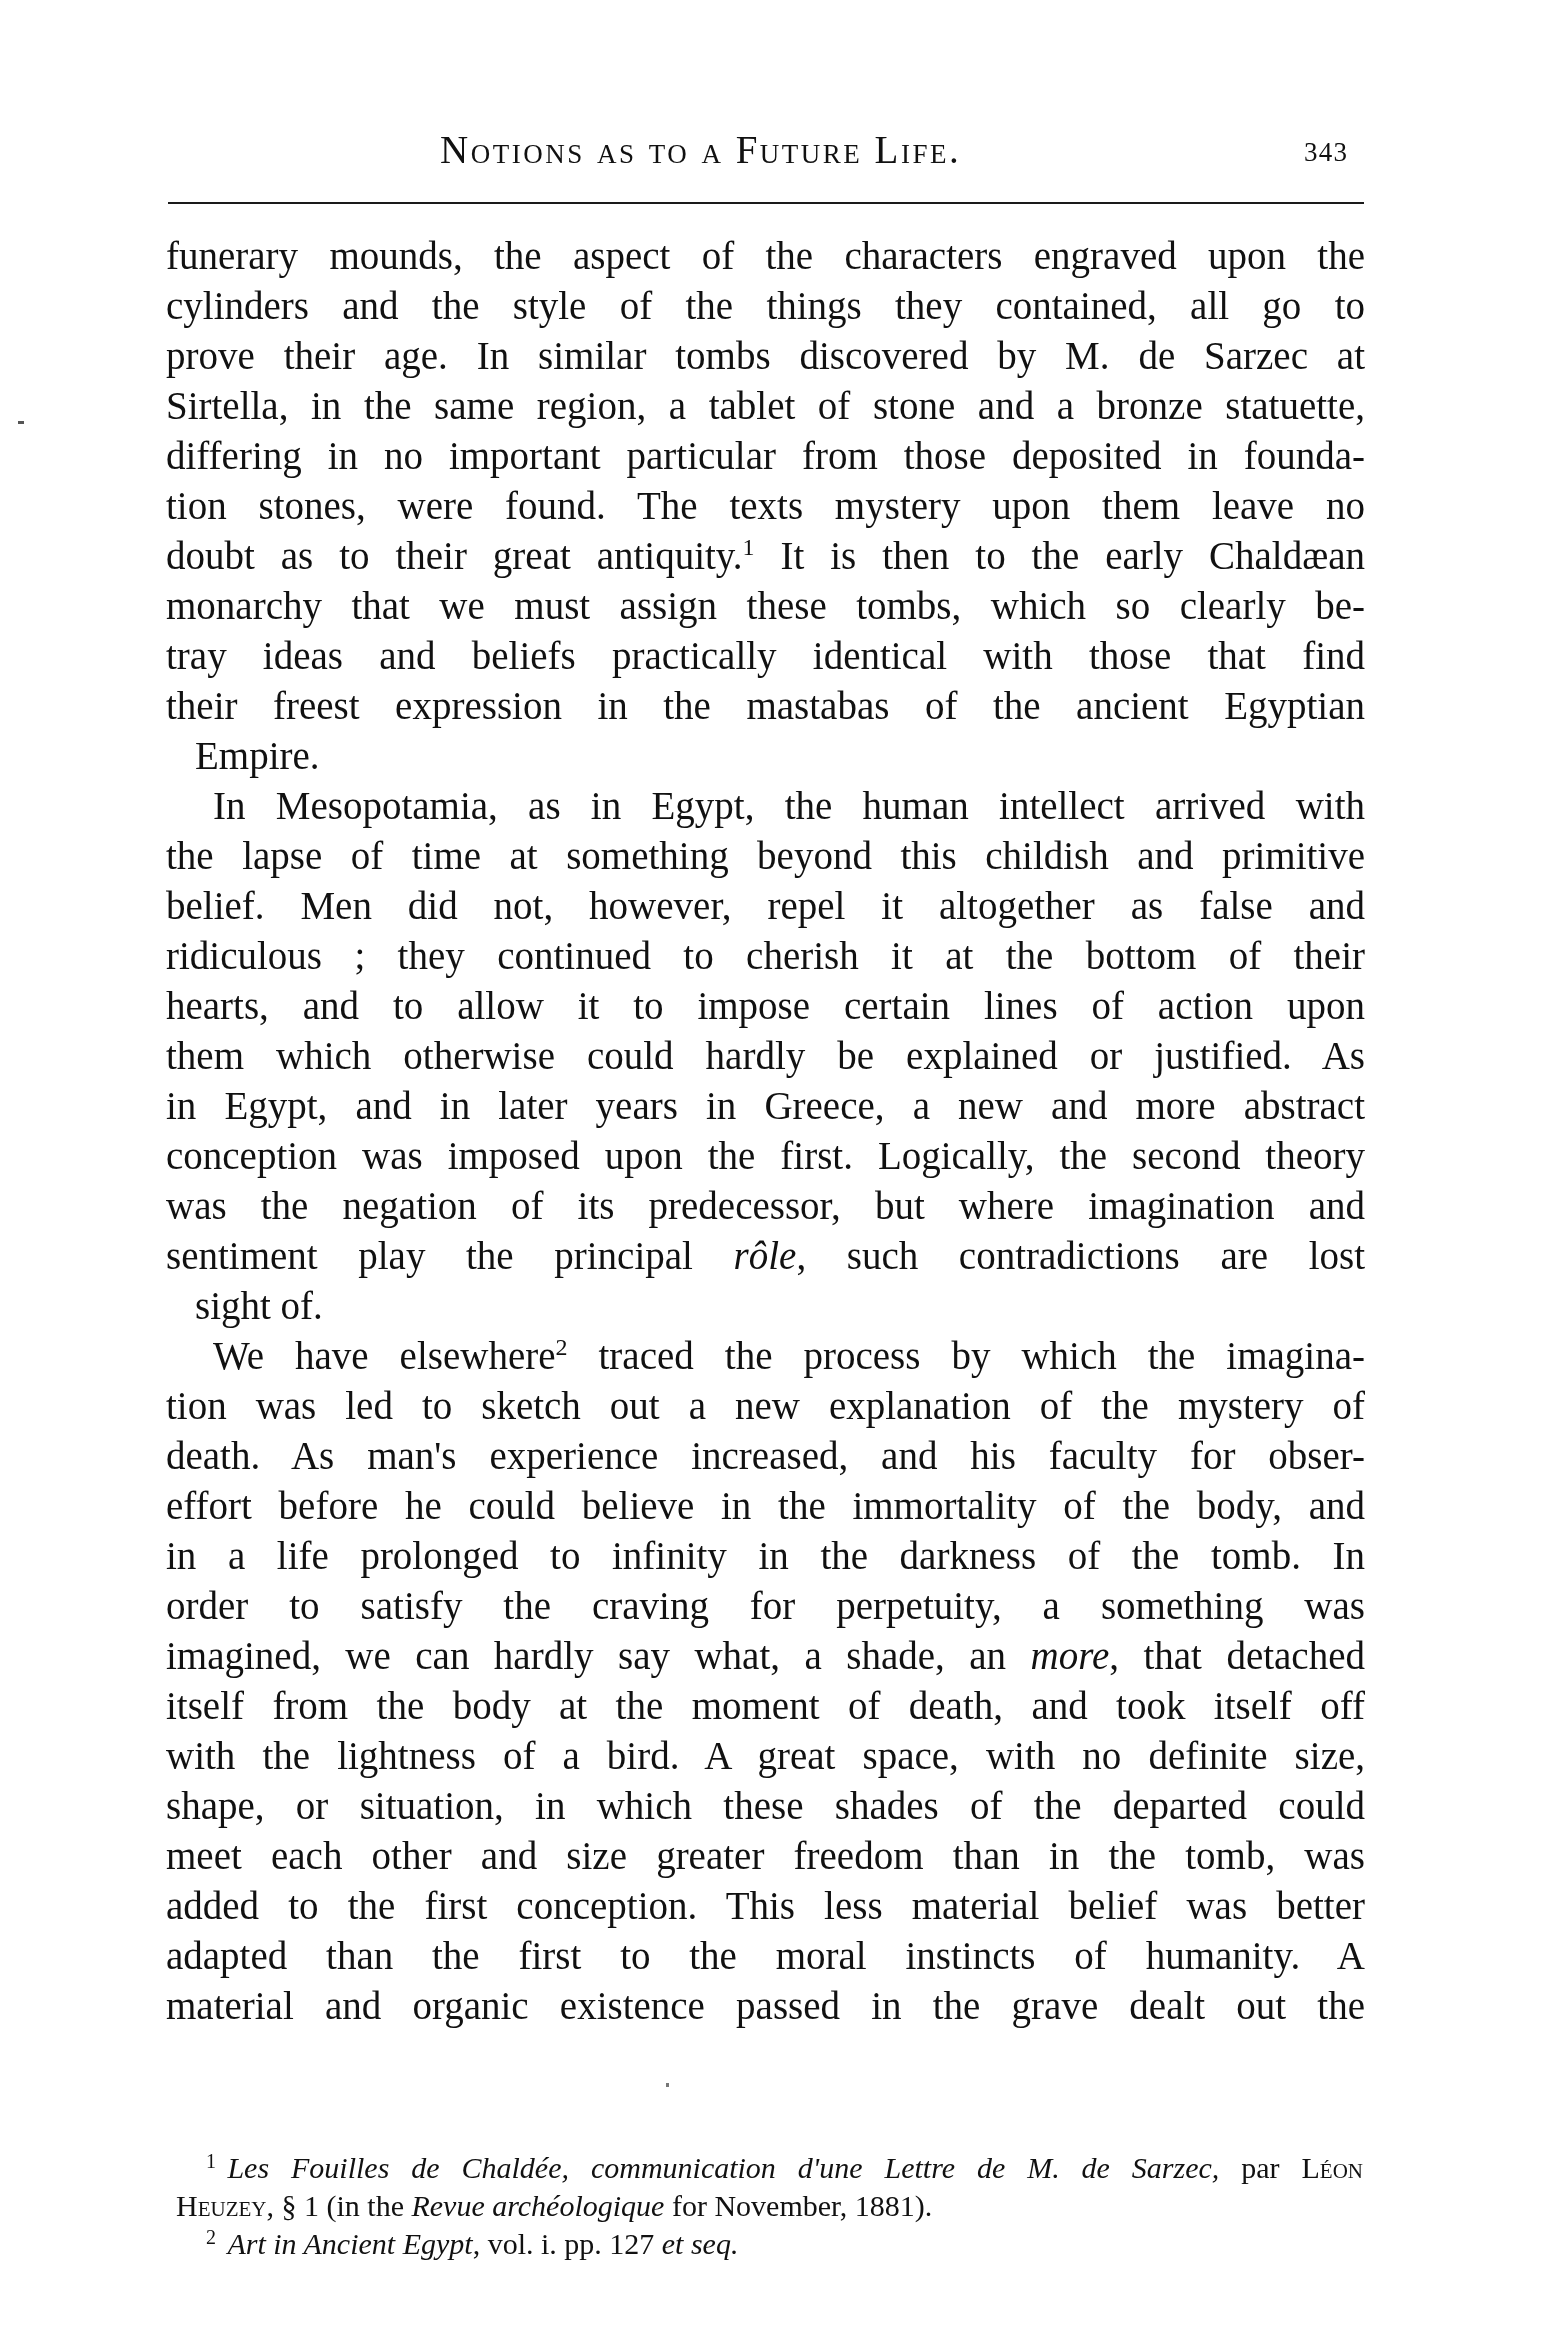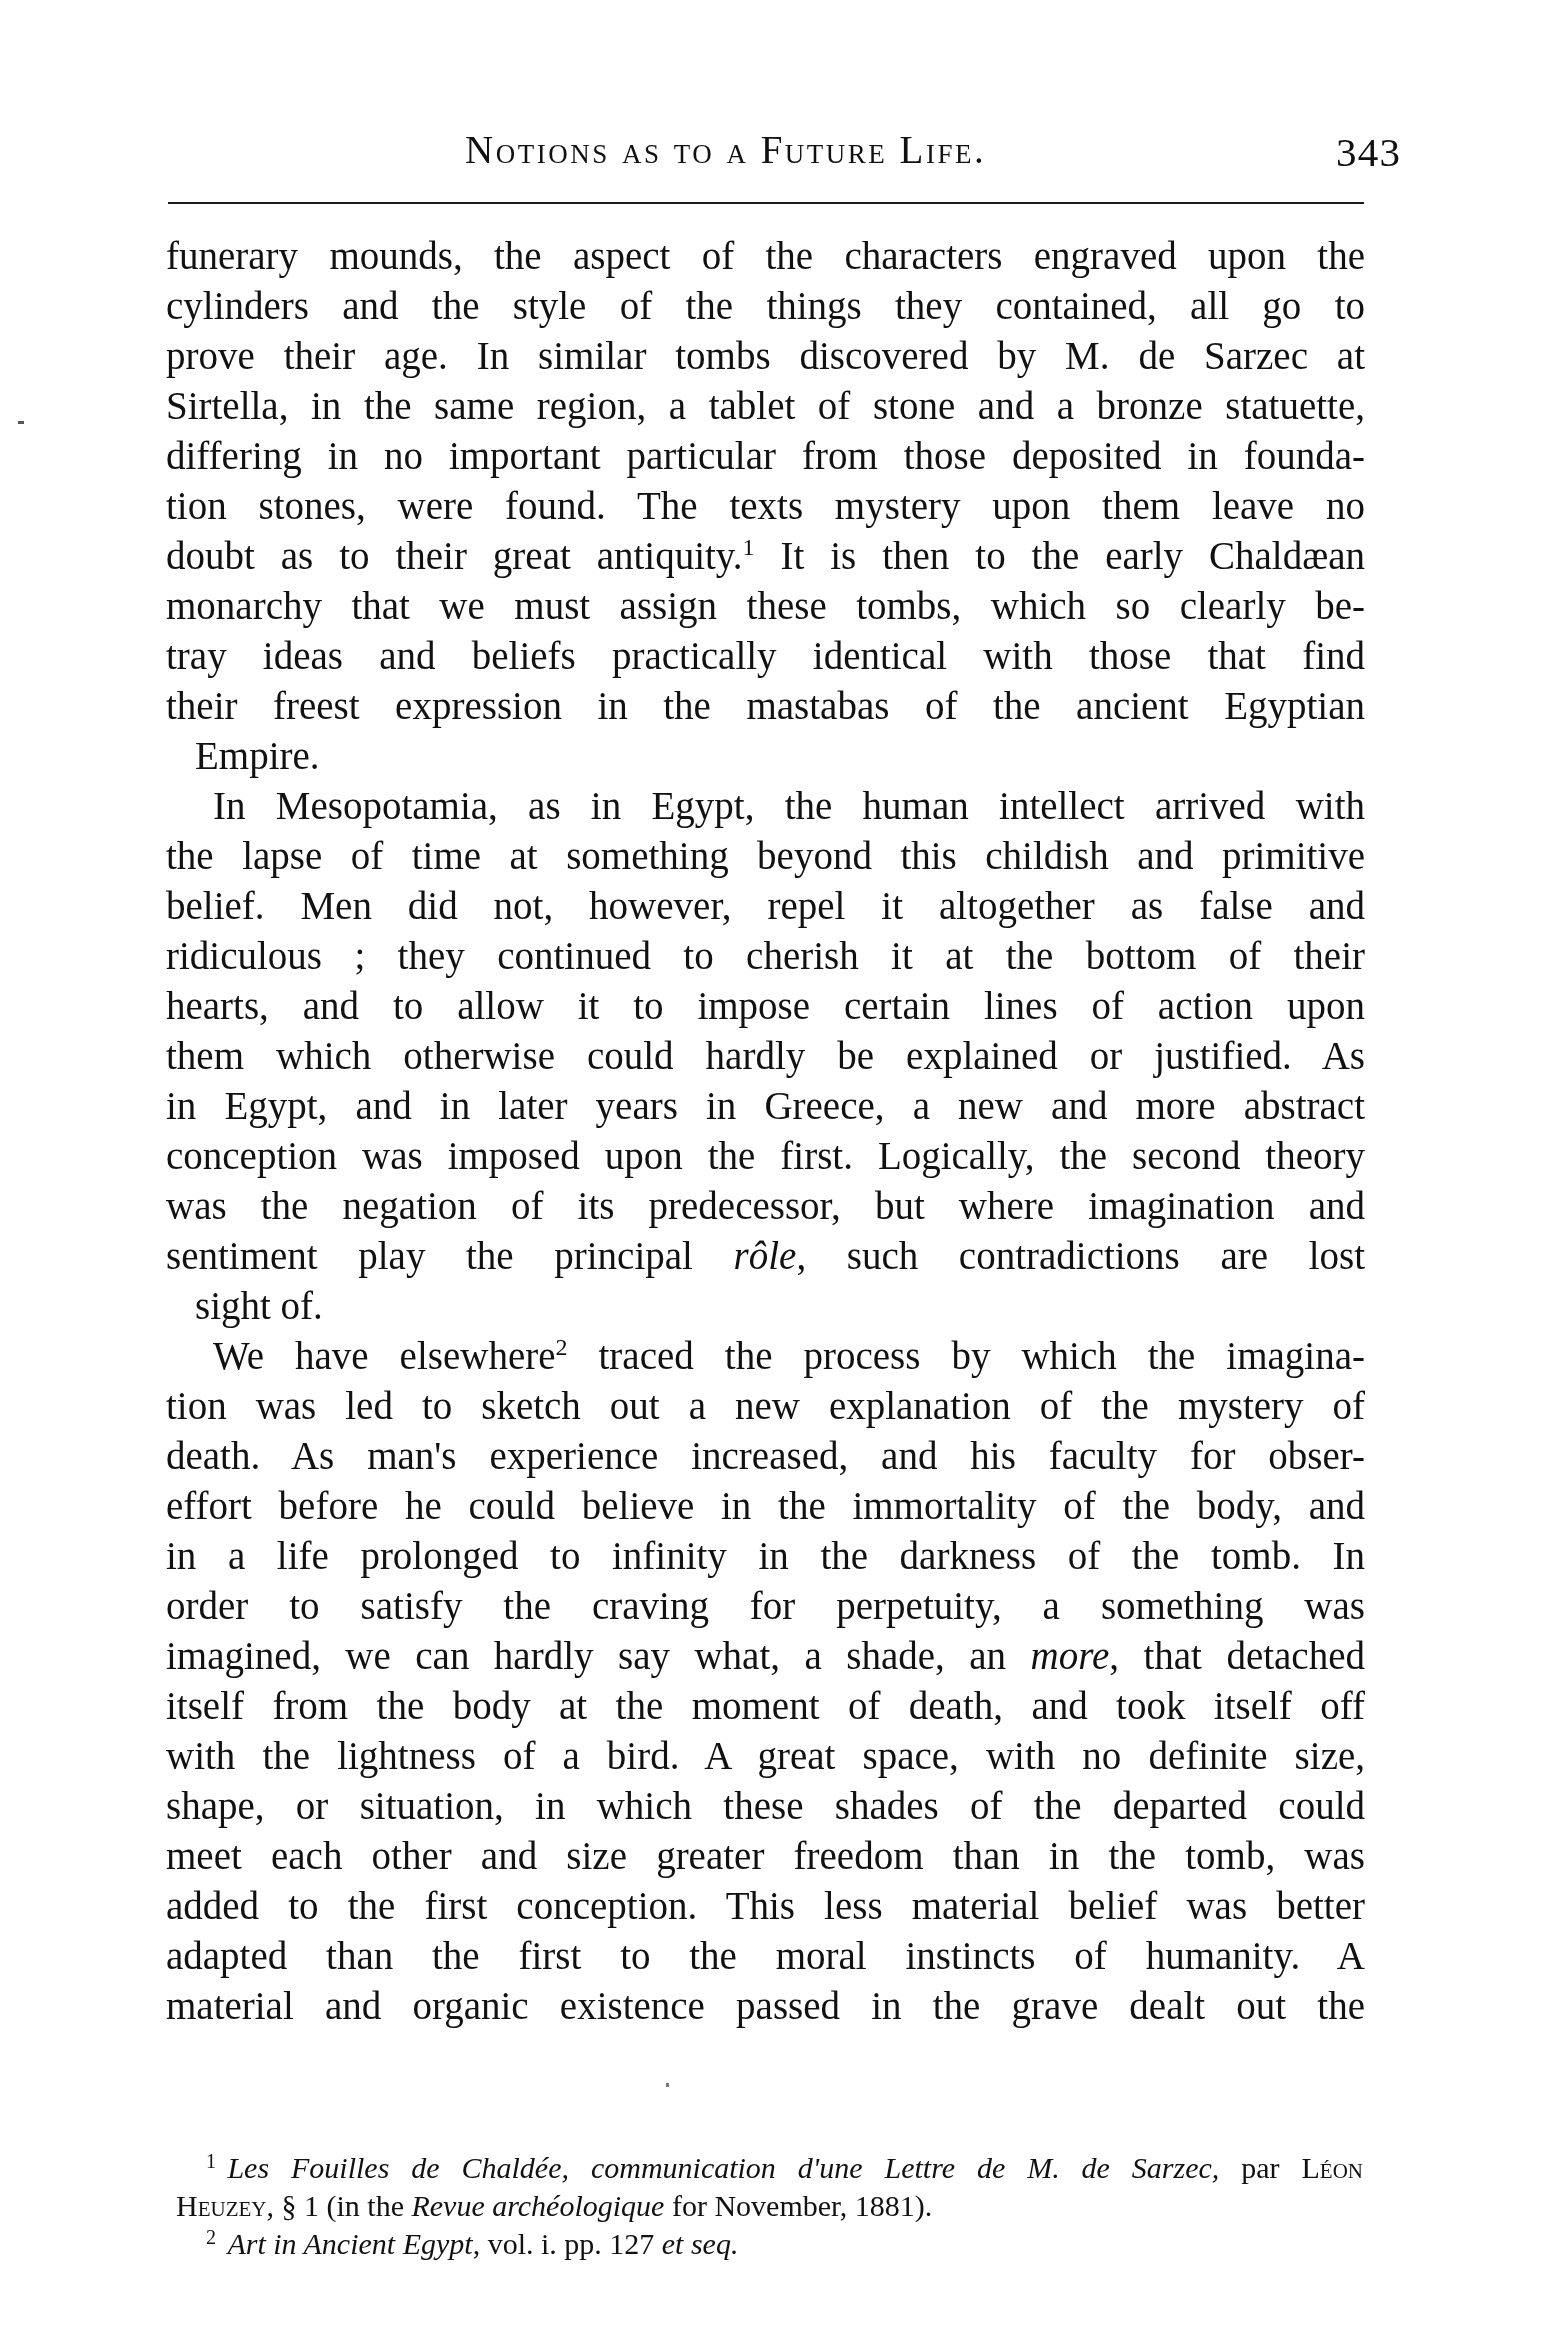--- a/index.html
+++ b/index.html
@@ -16,36 +16,35 @@
     color: #111111;
   }
   .page {
     position: absolute;
     left: 0; top: 0;
     width: 1567px;
     height: 2342px;
   }
   .running-head {
     position: absolute;
-    left: 465px;
+    left: 440px;
     top: 124px;
     font-size: 39px;
     font-variant: small-caps;
     letter-spacing: 2.5px;
     white-space: nowrap;
     line-height: 51px;
   }
   .page-number {
     position: absolute;
     left: 1304px;
     top: 124px;
-    font-size: 41px;
+    font-size: 27px;
     letter-spacing: 1.3px;
     line-height: 57px;
-    margin-left: 32px;
   }
   .head-rule {
     position: absolute;
     left: 168px;
     top: 202px;
     width: 1196px;
     height: 1.9px;
     background: #1a1a1a;
   }
   .speck {

